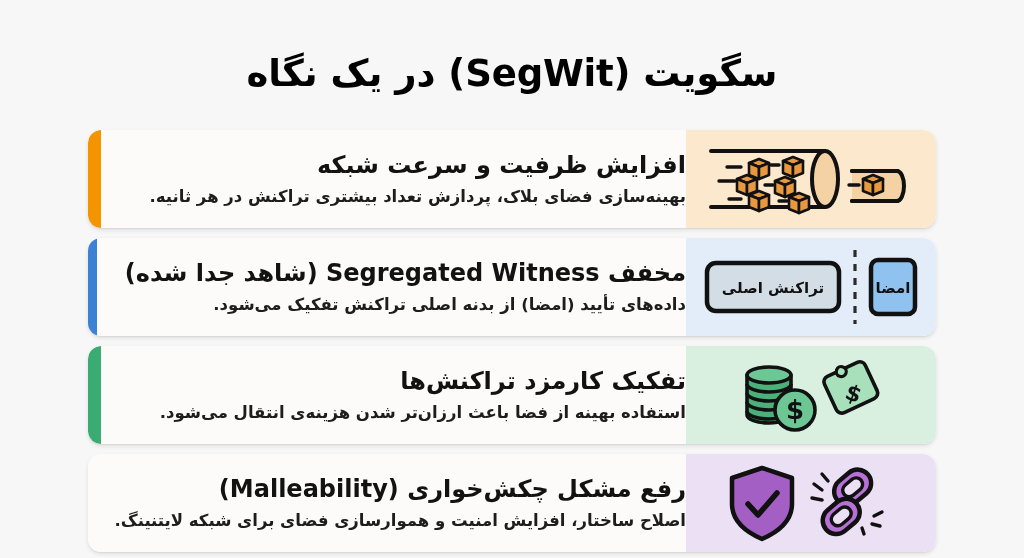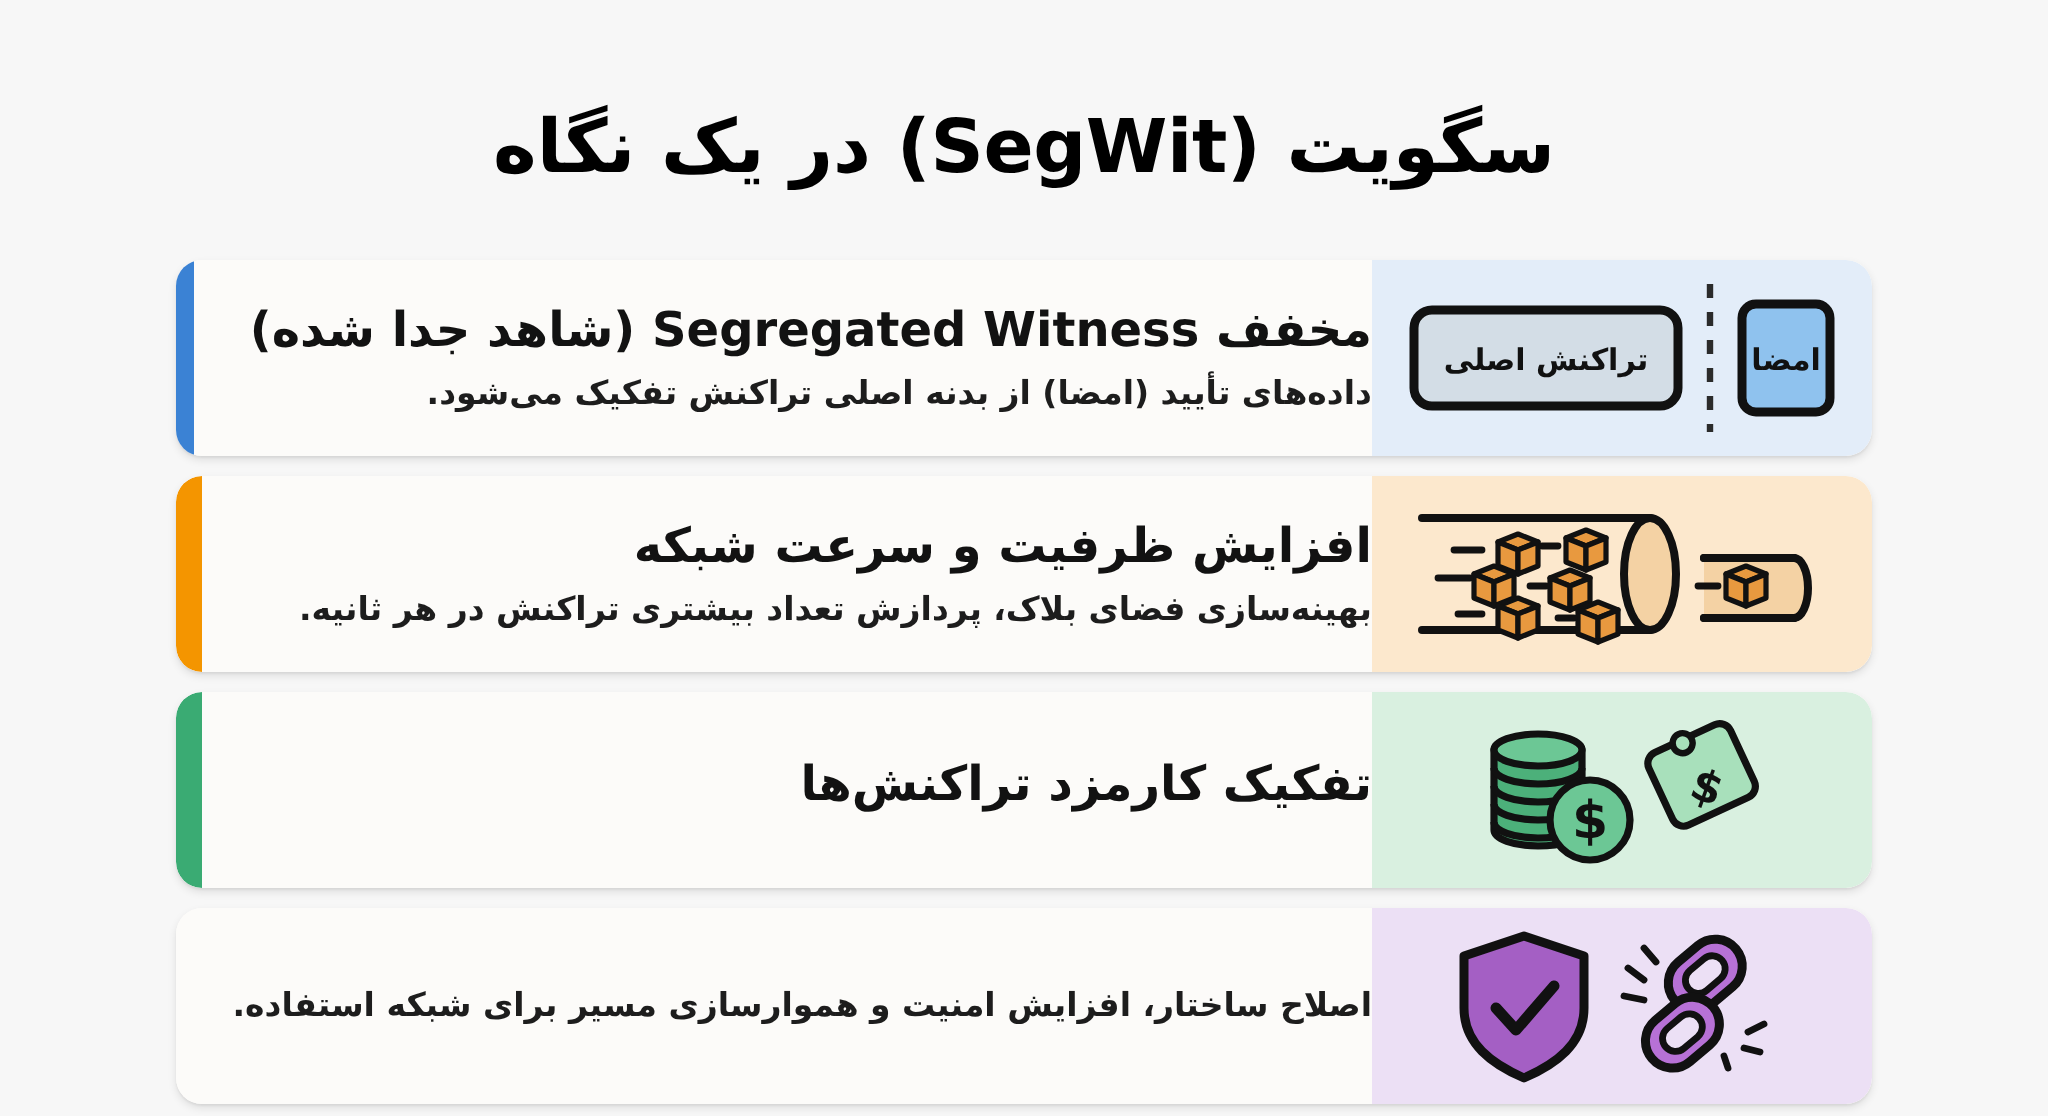--- a/index.html
+++ b/index.html
@@ -105,111 +105,111 @@
 </head>
 <body style="background: rgb(247, 247, 247);">
 
 <div class="page">
 
   <h1 class="page-title">سگویت (SegWit) در یک نگاه</h1>
 
   <div class="cards">
 
     <div class="card">
+      <div class="card-icon" id="icon-panel-1" style="background: rgb(252, 232, 205);">
+        <svg width="213" height="76" viewBox="0 0 213 76">
+          <g stroke="#111" stroke-width="4" fill="none" stroke-linecap="round">
+            <path d="M6 10 H120"></path>
+            <path d="M6 66 H120"></path>
+          </g>
+          <path d="M120 10 a13 28 0 0 0 0 56 a13 28 0 0 0 0 -56 z" fill="#f4d2a4" stroke="#111" stroke-width="4"></path>
+          <g fill="#e8993f" stroke="#111" stroke-width="2.6" stroke-linejoin="round">
+            <g transform="translate(44,18)">
+                <path d="M0 4 L10 0 L20 4 L10 8 Z"></path>
+                <path d="M0 4 L0 16 L10 20 L10 8 Z"></path>
+                <path d="M20 4 L20 16 L10 20 L10 8 Z"></path>
+              </g>
+            <g transform="translate(78,16)">
+                <path d="M0 4 L10 0 L20 4 L10 8 Z"></path>
+                <path d="M0 4 L0 16 L10 20 L10 8 Z"></path>
+                <path d="M20 4 L20 16 L10 20 L10 8 Z"></path>
+              </g>
+            <g transform="translate(32,34)">
+                <path d="M0 4 L10 0 L20 4 L10 8 Z"></path>
+                <path d="M0 4 L0 16 L10 20 L10 8 Z"></path>
+                <path d="M20 4 L20 16 L10 20 L10 8 Z"></path>
+              </g>
+            <g transform="translate(70,36)">
+                <path d="M0 4 L10 0 L20 4 L10 8 Z"></path>
+                <path d="M0 4 L0 16 L10 20 L10 8 Z"></path>
+                <path d="M20 4 L20 16 L10 20 L10 8 Z"></path>
+              </g>
+            <g transform="translate(44,50)">
+                <path d="M0 4 L10 0 L20 4 L10 8 Z"></path>
+                <path d="M0 4 L0 16 L10 20 L10 8 Z"></path>
+                <path d="M20 4 L20 16 L10 20 L10 8 Z"></path>
+              </g>
+            <g transform="translate(84,52)">
+                <path d="M0 4 L10 0 L20 4 L10 8 Z"></path>
+                <path d="M0 4 L0 16 L10 20 L10 8 Z"></path>
+                <path d="M20 4 L20 16 L10 20 L10 8 Z"></path>
+              </g>
+          </g>
+          <g stroke="#111" stroke-width="3.4" stroke-linecap="round">
+            <path d="M22 26 H36"></path>
+              <path d="M14 40 H30"></path>
+              <path d="M24 58 H36"></path>
+            <path d="M66 24 H74"></path>
+              <path d="M60 44 H68"></path>
+              <path d="M74 60 H82"></path>
+          </g>
+          <g stroke="#111" stroke-width="4" fill="none" stroke-linecap="round">
+            <path d="M147 30 H192"></path>
+            <path d="M147 60 H192"></path>
+          </g>
+          <path d="M192 30 a7 15 0 0 0 0 30 a7 15 0 0 0 0 -30 z" fill="#f4d2a4" stroke="#111" stroke-width="4"></path>
+          <rect x="147" y="30" width="45" height="30" fill="#f4d2a4" stroke="none"></rect>
+          <g stroke="#111" stroke-width="4" fill="none" stroke-linecap="round">
+            <path d="M147 30 H192"></path>
+            <path d="M147 60 H192"></path>
+          </g>
+          <g fill="#e8993f" stroke="#111" stroke-width="2.6" stroke-linejoin="round" transform="translate(158,34)">
+            <path d="M0 4 L10 0 L20 4 L10 8 Z"></path>
+              <path d="M0 4 L0 16 L10 20 L10 8 Z"></path>
+              <path d="M20 4 L20 16 L10 20 L10 8 Z"></path>
+          </g>
+          <path d="M144 44 H154" stroke="#111" stroke-width="3.4" stroke-linecap="round"></path>
+        </svg>
+      </div>
+      <div class="card-text">
+        <div class="card-inner-text">
+          <div class="card-heading">افزایش ظرفیت و سرعت شبکه</div>
+          <div class="card-sub">بهینه‌سازی فضای بلاک، پردازش تعداد بیشتری تراکنش در هر ثانیه.</div>
+        </div>
+      </div>
+      <div class="accent" id="accent-1" style="background: rgb(244, 149, 0);"></div>
+    </div>
+
+    <div class="card">
       <div class="card-icon" id="icon-panel-0" style="background: rgb(227, 237, 249);">
         <svg width="215" height="74" viewBox="0 0 215 74">
           <rect x="3" y="13" width="132" height="48" rx="9" fill="#d3dde6" stroke="#111" stroke-width="4.5"></rect>
           <text x="69" y="43" font-family="'DejaVu Sans','Liberation Sans',sans-serif" font-size="15" font-weight="bold" fill="#111" text-anchor="middle" direction="rtl" id="icon0-main">تراکنش اصلی</text>
           <line x1="151" y1="0" x2="151" y2="74" stroke="#2b2b2b" stroke-width="3.2" stroke-dasharray="7,7"></line>
           <rect x="167" y="10" width="44" height="54" rx="7" fill="#8fc2ee" stroke="#111" stroke-width="4.5"></rect>
           <text x="189" y="43" font-family="'DejaVu Sans','Liberation Sans',sans-serif" font-size="15" font-weight="bold" fill="#111" text-anchor="middle" direction="rtl" id="icon0-sig">امضا</text>
         </svg>
       </div>
       <div class="card-text">
         <div class="card-inner-text">
           <div class="card-heading">مخفف Segregated Witness (شاهد جدا شده)</div>
           <div class="card-sub">داده‌های تأیید (امضا) از بدنه اصلی تراکنش تفکیک می‌شود.</div>
         </div>
       </div>
       <div class="accent" id="accent-0" style="background: rgb(59, 130, 212);"></div>
-    </div>
-
-    <div class="card">
-      <div class="card-icon" id="icon-panel-1" style="background: rgb(252, 232, 205);">
-        <svg width="213" height="76" viewBox="0 0 213 76">
-          <g stroke="#111" stroke-width="4" fill="none" stroke-linecap="round">
-            <path d="M6 10 H120"></path>
-            <path d="M6 66 H120"></path>
-          </g>
-          <path d="M120 10 a13 28 0 0 0 0 56 a13 28 0 0 0 0 -56 z" fill="#f4d2a4" stroke="#111" stroke-width="4"></path>
-          <g fill="#e8993f" stroke="#111" stroke-width="2.6" stroke-linejoin="round">
-            <g transform="translate(44,18)">
-                <path d="M0 4 L10 0 L20 4 L10 8 Z"></path>
-                <path d="M0 4 L0 16 L10 20 L10 8 Z"></path>
-                <path d="M20 4 L20 16 L10 20 L10 8 Z"></path>
-              </g>
-            <g transform="translate(78,16)">
-                <path d="M0 4 L10 0 L20 4 L10 8 Z"></path>
-                <path d="M0 4 L0 16 L10 20 L10 8 Z"></path>
-                <path d="M20 4 L20 16 L10 20 L10 8 Z"></path>
-              </g>
-            <g transform="translate(32,34)">
-                <path d="M0 4 L10 0 L20 4 L10 8 Z"></path>
-                <path d="M0 4 L0 16 L10 20 L10 8 Z"></path>
-                <path d="M20 4 L20 16 L10 20 L10 8 Z"></path>
-              </g>
-            <g transform="translate(70,36)">
-                <path d="M0 4 L10 0 L20 4 L10 8 Z"></path>
-                <path d="M0 4 L0 16 L10 20 L10 8 Z"></path>
-                <path d="M20 4 L20 16 L10 20 L10 8 Z"></path>
-              </g>
-            <g transform="translate(44,50)">
-                <path d="M0 4 L10 0 L20 4 L10 8 Z"></path>
-                <path d="M0 4 L0 16 L10 20 L10 8 Z"></path>
-                <path d="M20 4 L20 16 L10 20 L10 8 Z"></path>
-              </g>
-            <g transform="translate(84,52)">
-                <path d="M0 4 L10 0 L20 4 L10 8 Z"></path>
-                <path d="M0 4 L0 16 L10 20 L10 8 Z"></path>
-                <path d="M20 4 L20 16 L10 20 L10 8 Z"></path>
-              </g>
-          </g>
-          <g stroke="#111" stroke-width="3.4" stroke-linecap="round">
-            <path d="M22 26 H36"></path>
-              <path d="M14 40 H30"></path>
-              <path d="M24 58 H36"></path>
-            <path d="M66 24 H74"></path>
-              <path d="M60 44 H68"></path>
-              <path d="M74 60 H82"></path>
-          </g>
-          <g stroke="#111" stroke-width="4" fill="none" stroke-linecap="round">
-            <path d="M147 30 H192"></path>
-            <path d="M147 60 H192"></path>
-          </g>
-          <path d="M192 30 a7 15 0 0 0 0 30 a7 15 0 0 0 0 -30 z" fill="#f4d2a4" stroke="#111" stroke-width="4"></path>
-          <rect x="147" y="30" width="45" height="30" fill="#f4d2a4" stroke="none"></rect>
-          <g stroke="#111" stroke-width="4" fill="none" stroke-linecap="round">
-            <path d="M147 30 H192"></path>
-            <path d="M147 60 H192"></path>
-          </g>
-          <g fill="#e8993f" stroke="#111" stroke-width="2.6" stroke-linejoin="round" transform="translate(158,34)">
-            <path d="M0 4 L10 0 L20 4 L10 8 Z"></path>
-              <path d="M0 4 L0 16 L10 20 L10 8 Z"></path>
-              <path d="M20 4 L20 16 L10 20 L10 8 Z"></path>
-          </g>
-          <path d="M144 44 H154" stroke="#111" stroke-width="3.4" stroke-linecap="round"></path>
-        </svg>
-      </div>
-      <div class="card-text">
-        <div class="card-inner-text">
-          <div class="card-heading">افزایش ظرفیت و سرعت شبکه</div>
-          <div class="card-sub">بهینه‌سازی فضای بلاک، پردازش تعداد بیشتری تراکنش در هر ثانیه.</div>
-        </div>
-      </div>
-      <div class="accent" id="accent-1" style="background: rgb(244, 149, 0);"></div>
     </div>
 
     <div class="card">
       <div class="card-icon" id="icon-panel-2" style="background: rgb(217, 240, 224);">
         <svg width="152" height="80" viewBox="0 0 152 80">
           <g stroke="#111" stroke-width="3.6" stroke-linejoin="round">
             <path d="M12 20 v40 a22 8 0 0 0 44 0 v-40 z" fill="#4cb07a"></path>
             <ellipse cx="34" cy="20" rx="22" ry="8" fill="#6cc795"></ellipse>
             <g fill="none">
               <path d="M12 29 a22 8 0 0 0 44 0"></path>
@@ -223,20 +223,21 @@
           <g transform="rotate(20 118 40)">
             <path d="M97 14 H130 a6 6 0 0 1 6 6 V48 a6 6 0 0 1 -6 6 H97 a6 6 0 0 1 -6 -6 V20 a6 6 0 0 1 6 -6 z" fill="#a8e0bb" stroke="#111" stroke-width="3.6" transform="rotate(-45 113 34)"></path>
             <circle cx="99" cy="22" r="5" fill="#a8e0bb" stroke="#111" stroke-width="3.2"></circle>
             <text x="118" y="46" font-family="'DejaVu Sans','Liberation Sans',sans-serif" font-size="22" font-weight="bold" fill="#111" text-anchor="middle" id="icon2-sym2">$</text>
           </g>
         </svg>
       </div>
       <div class="card-text">
         <div class="card-inner-text">
           <div class="card-heading">تفکیک کارمزد تراکنش‌ها</div>
+          <div class="card-sub">استفاده بهینه از فضا باعث ارزان‌تر شدن هزینه‌ی انتقال می‌شود.</div>
         </div>
       </div>
       <div class="accent" id="accent-2" style="background: rgb(58, 171, 115);"></div>
     </div>
 
     <div class="card">
       <div class="card-icon" id="icon-panel-3" style="background: rgb(236, 224, 245);">
         <svg width="175" height="82" viewBox="0 0 175 82">
           <path d="M38 6 L68 16 V42 C68 60 54 70 38 77 C22 70 8 60 8 42 V16 Z" fill="#a45fc4" stroke="#111" stroke-width="4.5" stroke-linejoin="round"></path>
           <path d="M24 42 L34 53 L53 31" fill="none" stroke="#111" stroke-width="5.5" stroke-linecap="round" stroke-linejoin="round"></path>
@@ -255,20 +256,21 @@
               <path d="M2 4 L8 11"></path>
               <path d="M62 42 L54 46"></path>
               <path d="M60 56 L52 54"></path>
               <path d="M44 64 L42 58"></path>
             </g>
           </g>
         </svg>
       </div>
       <div class="card-text">
         <div class="card-inner-text">
-          <div class="card-sub">اصلاح ساختار، افزایش امنیت و هموارسازی مسیر برای شبکه استفاده.</div>
+          <div class="card-heading">رفع مشکل چکش‌خواری (Malleability)</div>
+          <div class="card-sub">اصلاح ساختار، افزایش امنیت و هموارسازی فضای برای شبکه لایتنینگ.</div>
         </div>
       </div>
       <div class="accent" id="accent-3" style="background: rgb(159, 85, 187);"></div>
     </div>
 
   </div>
 </div>
 
 </body></html>

